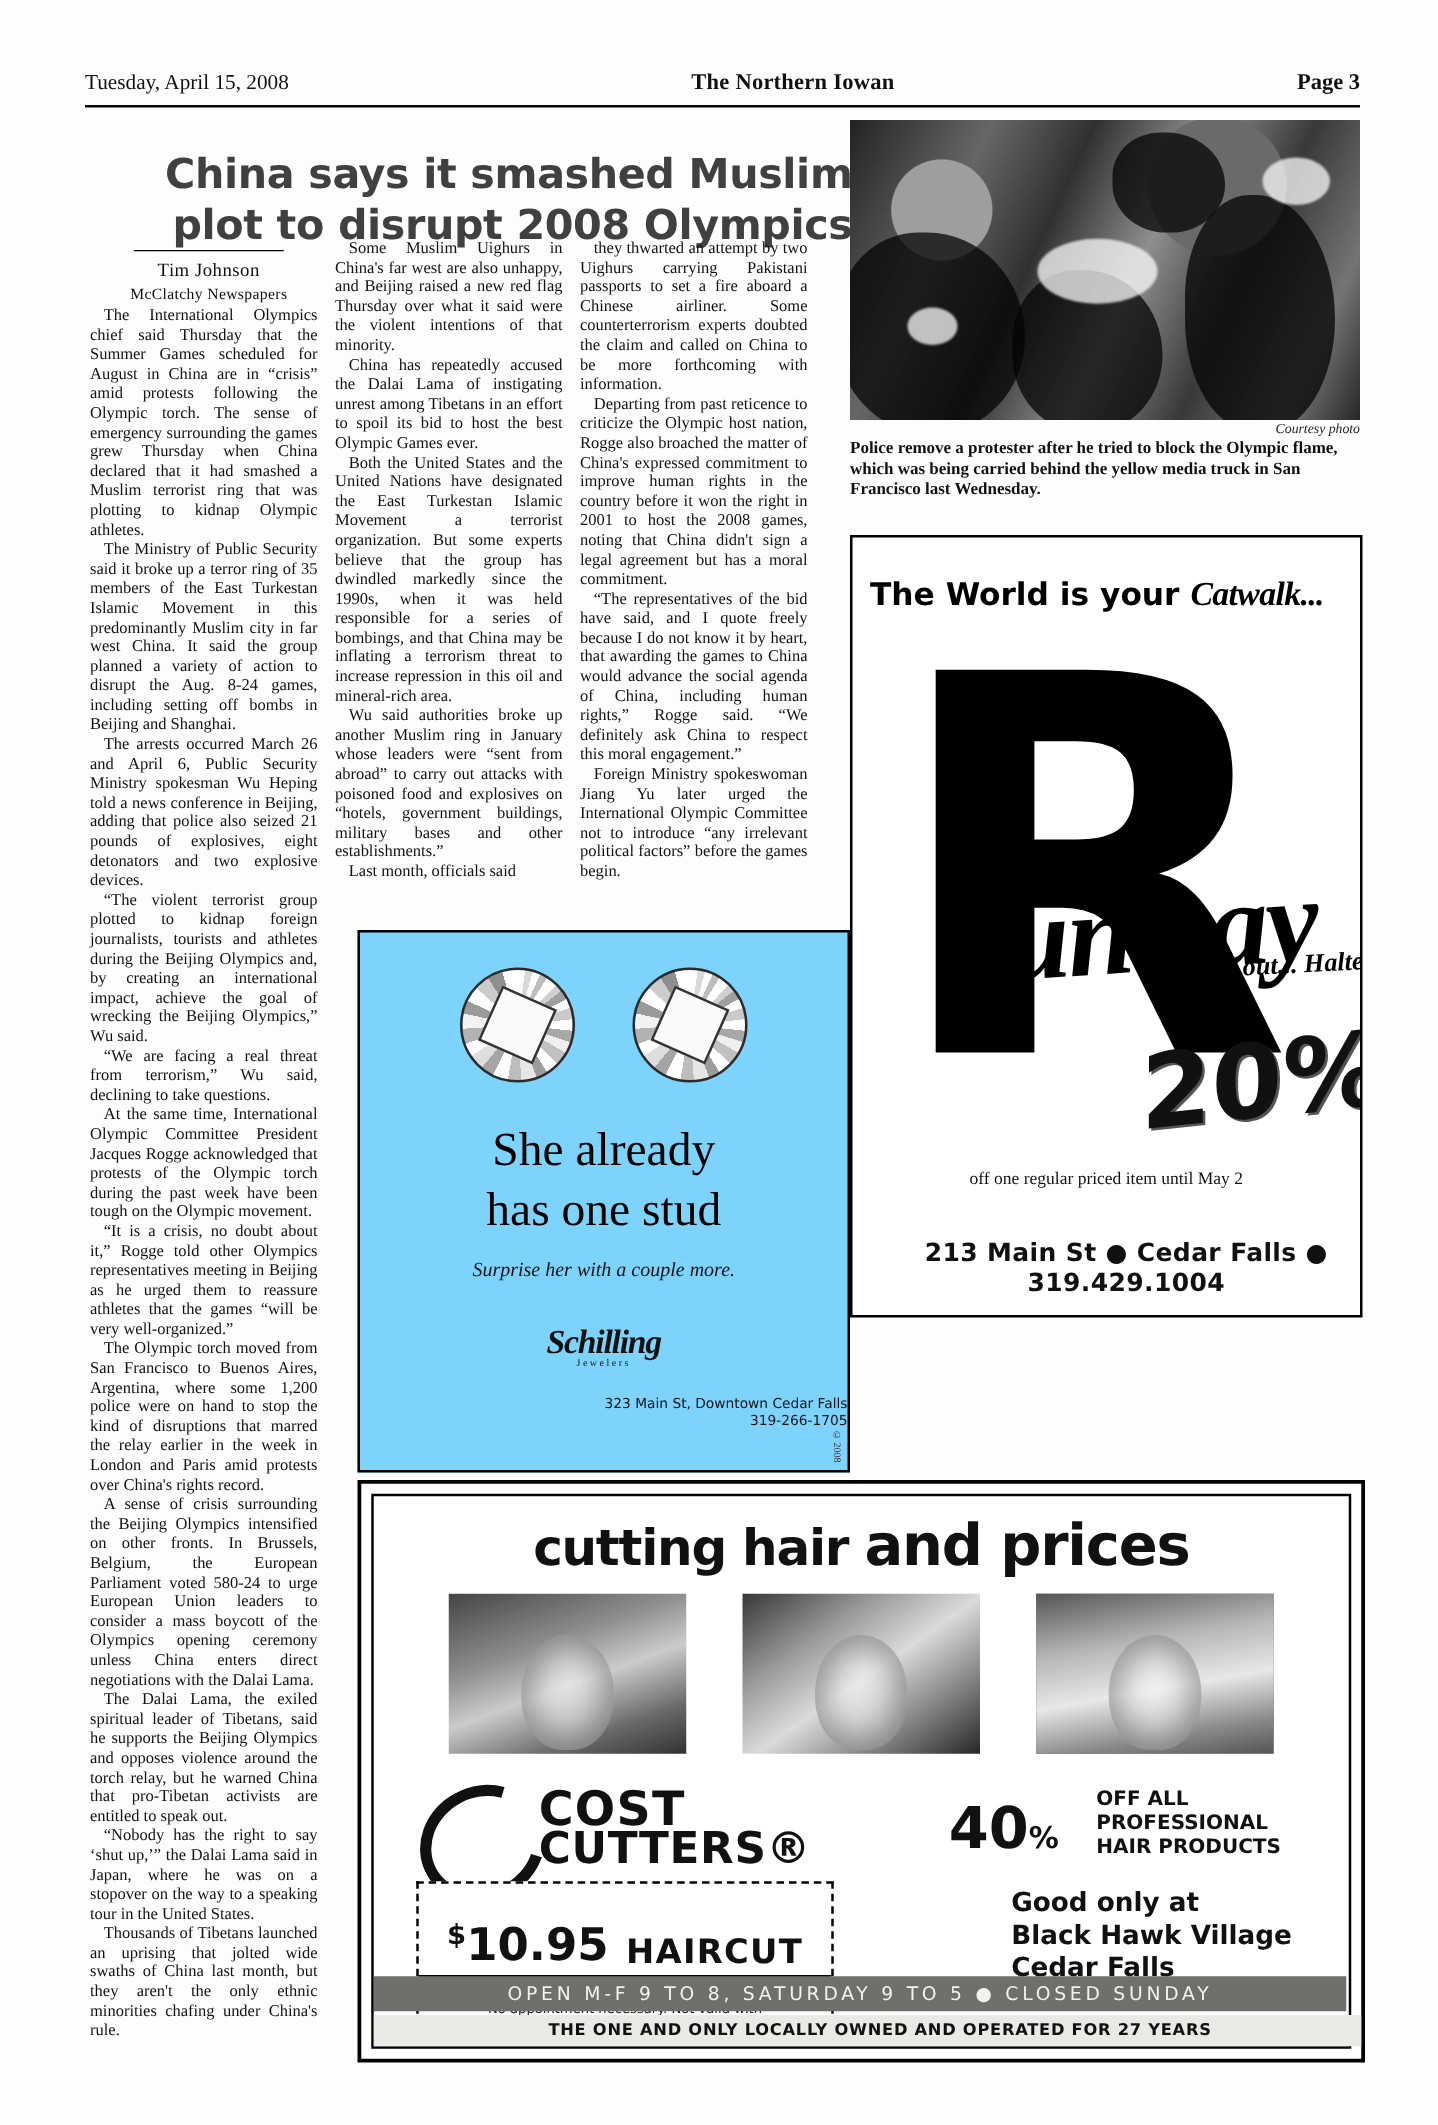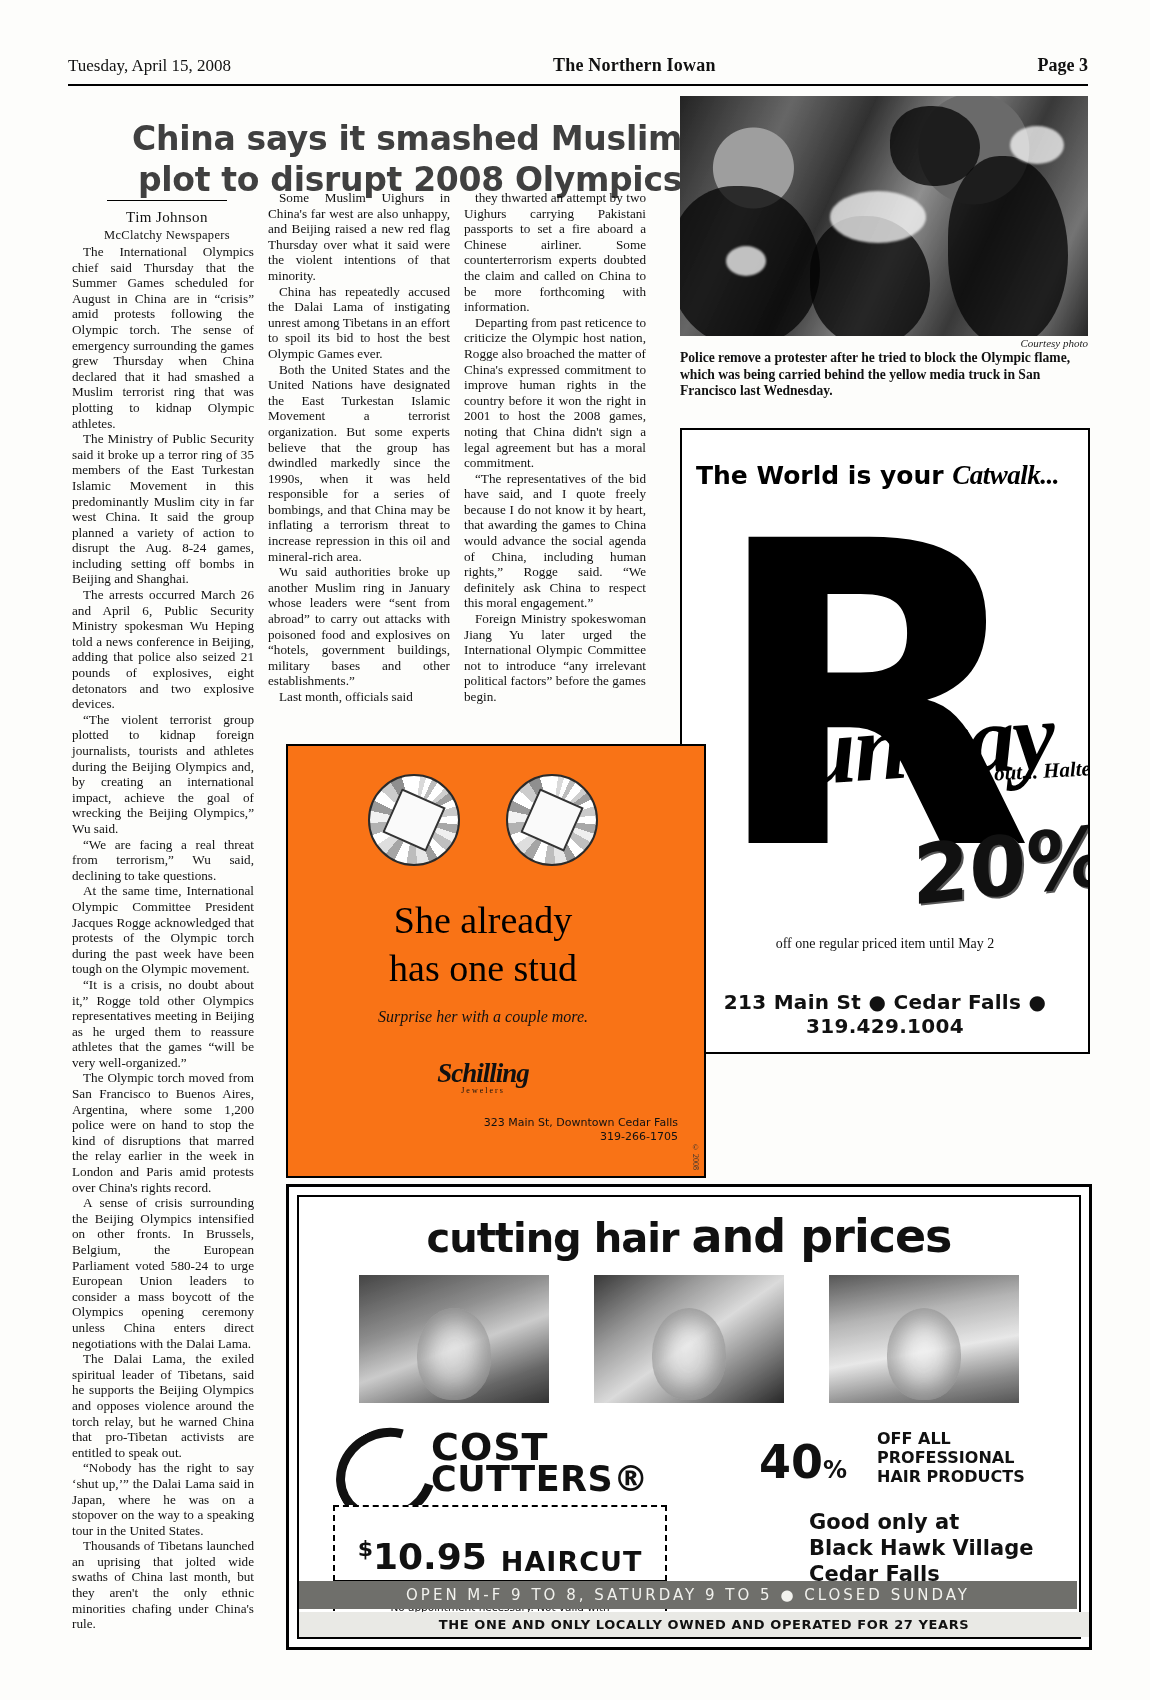--- a/index.html
+++ b/index.html
@@ -211,30 +211,30 @@
     font-size: 14px;
   }
   .ad-runway .addr {
     position: absolute;
     left: 0; top: 560px; width: 406px;
     text-align: center;
     font-family: "DejaVu Sans", sans-serif;
     font-weight: bold;
     font-size: 20px;
     letter-spacing: 0.3px;
+    padding-left: 16px;
   }
 
   
   .ad-schilling {
     position: absolute;
     left: 286px; top: 744px; width: 390px; height: 430px;
     border: 2px solid #000;
-    background: #f97316;
+    background: #7dd3fc;
     overflow: hidden;
-    padding-left: 26px;
   }
   .diamond-row {
     position: absolute;
     left: 0; top: 28px; width: 390px;
     display: flex;
     justify-content: center;
     gap: 46px;
   }
   .diamond {
     width: 92px; height: 92px;

